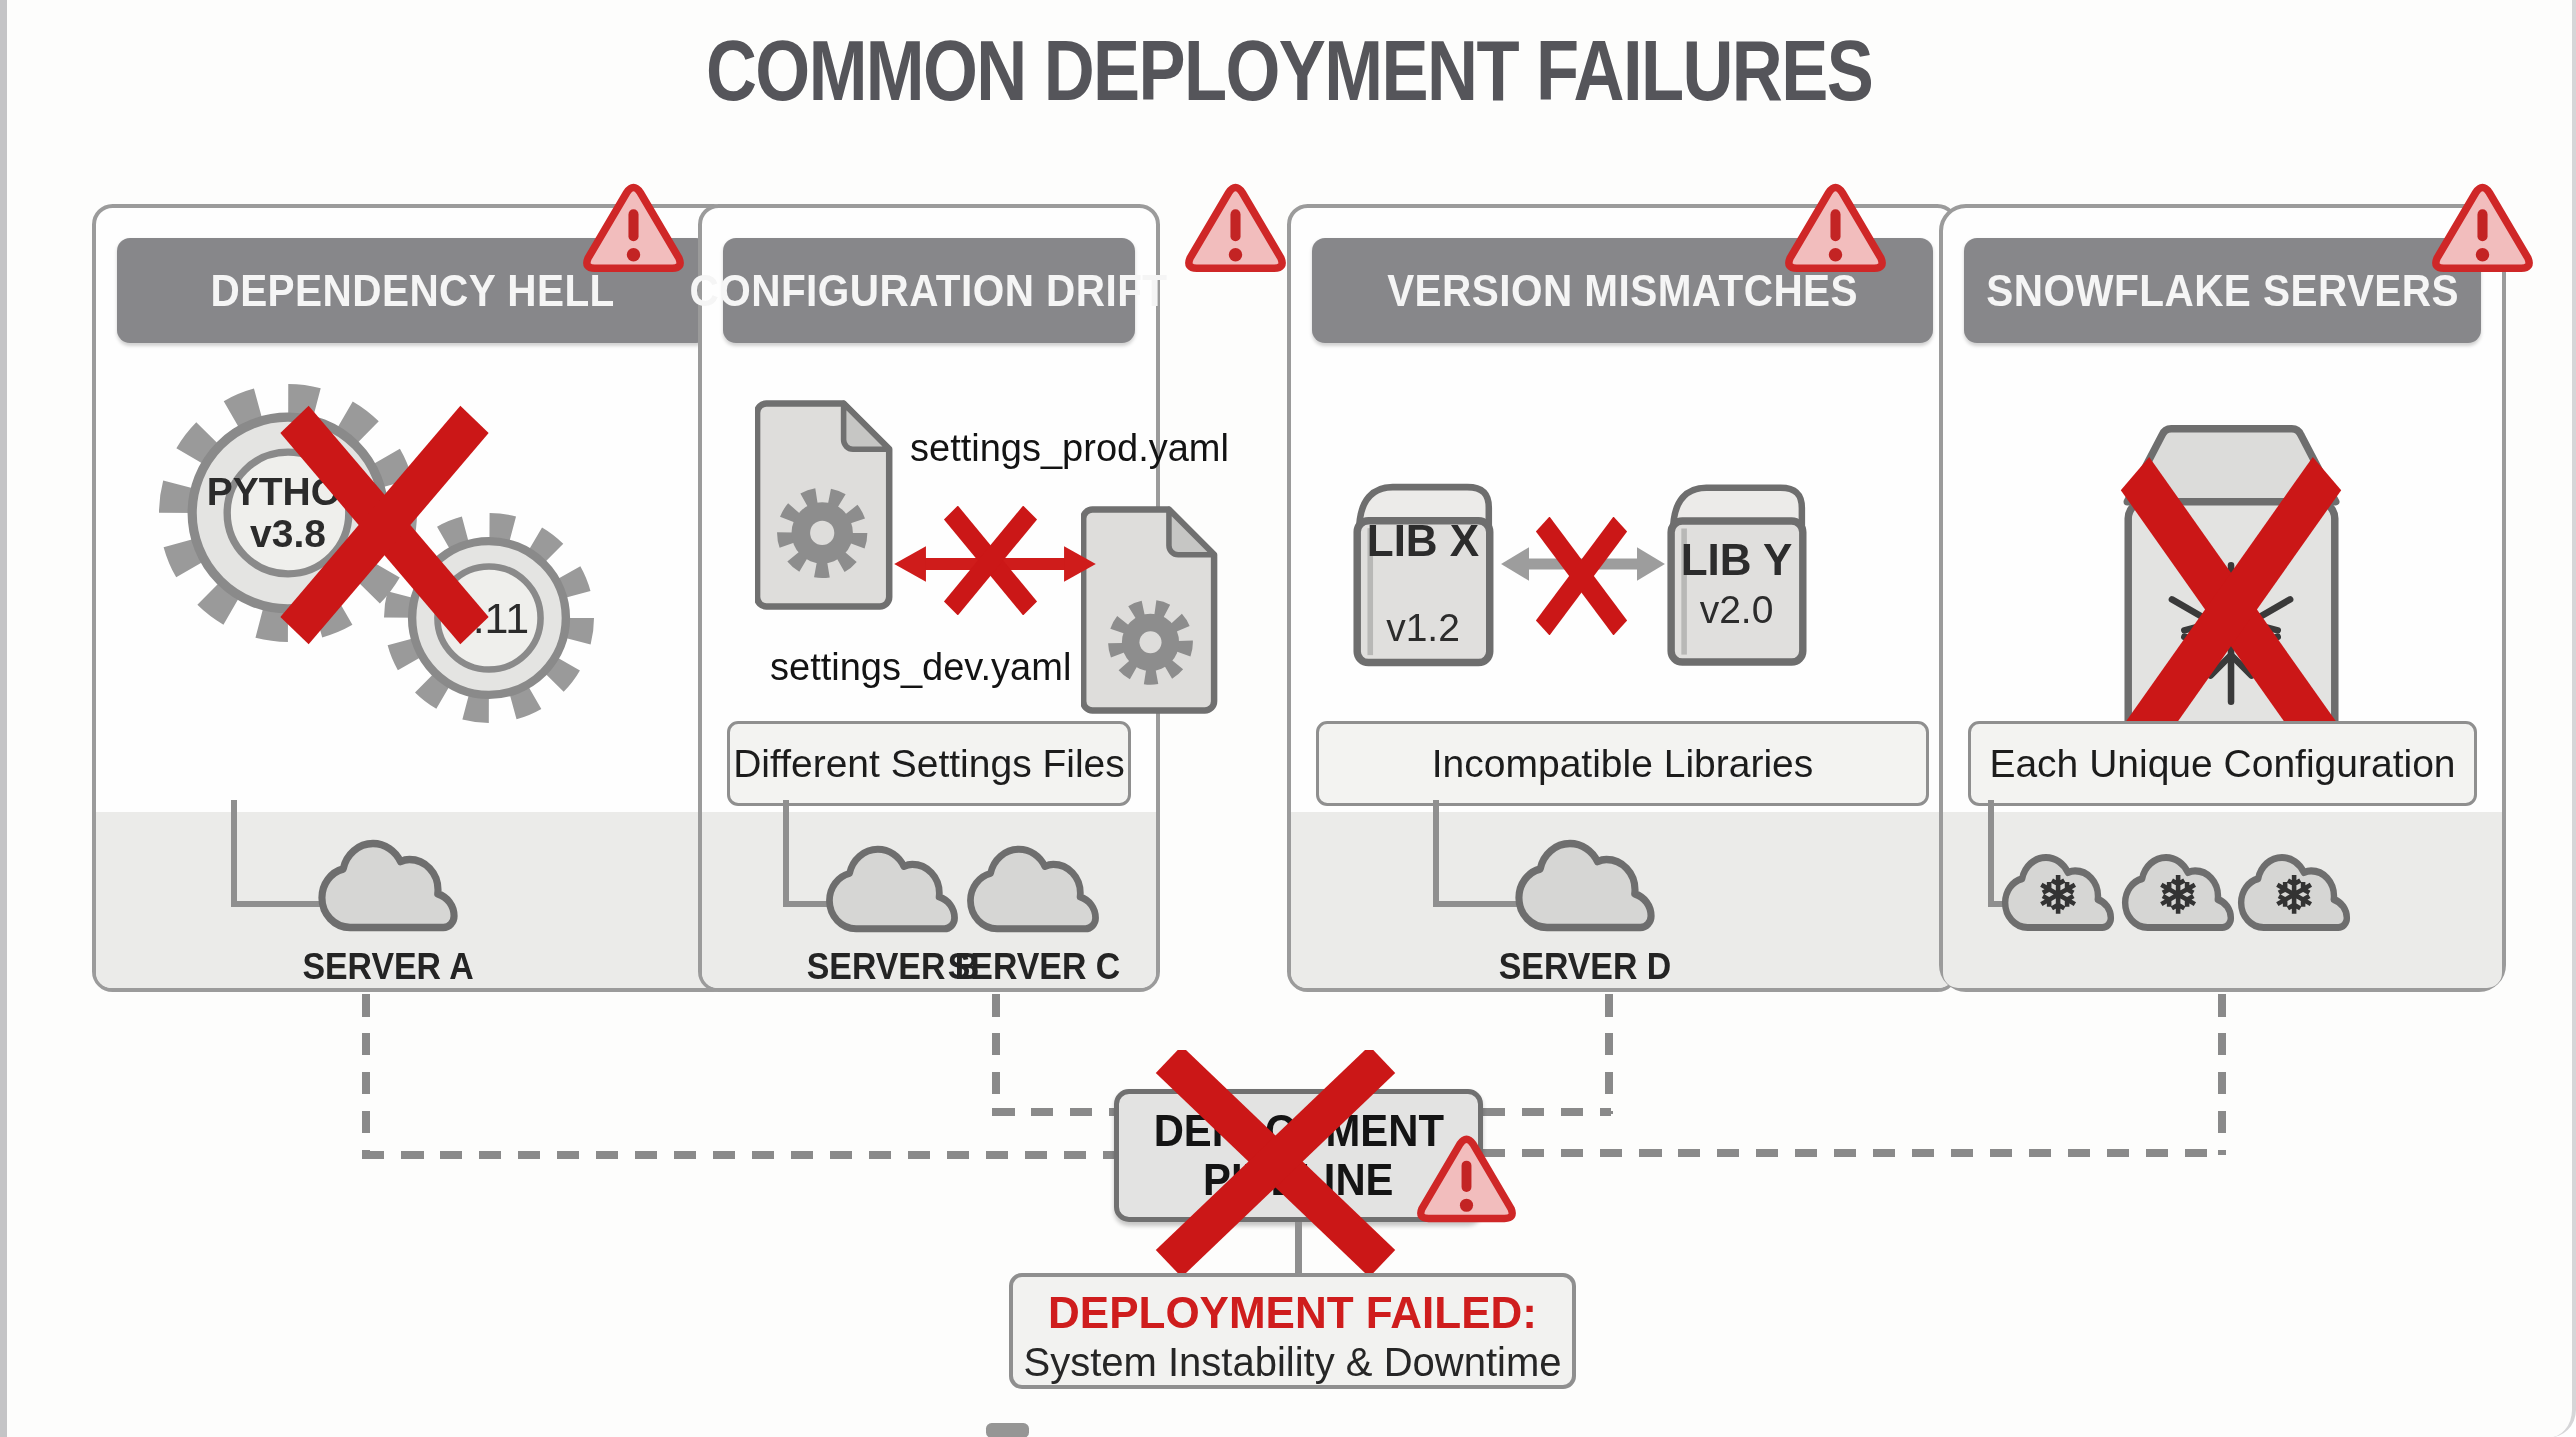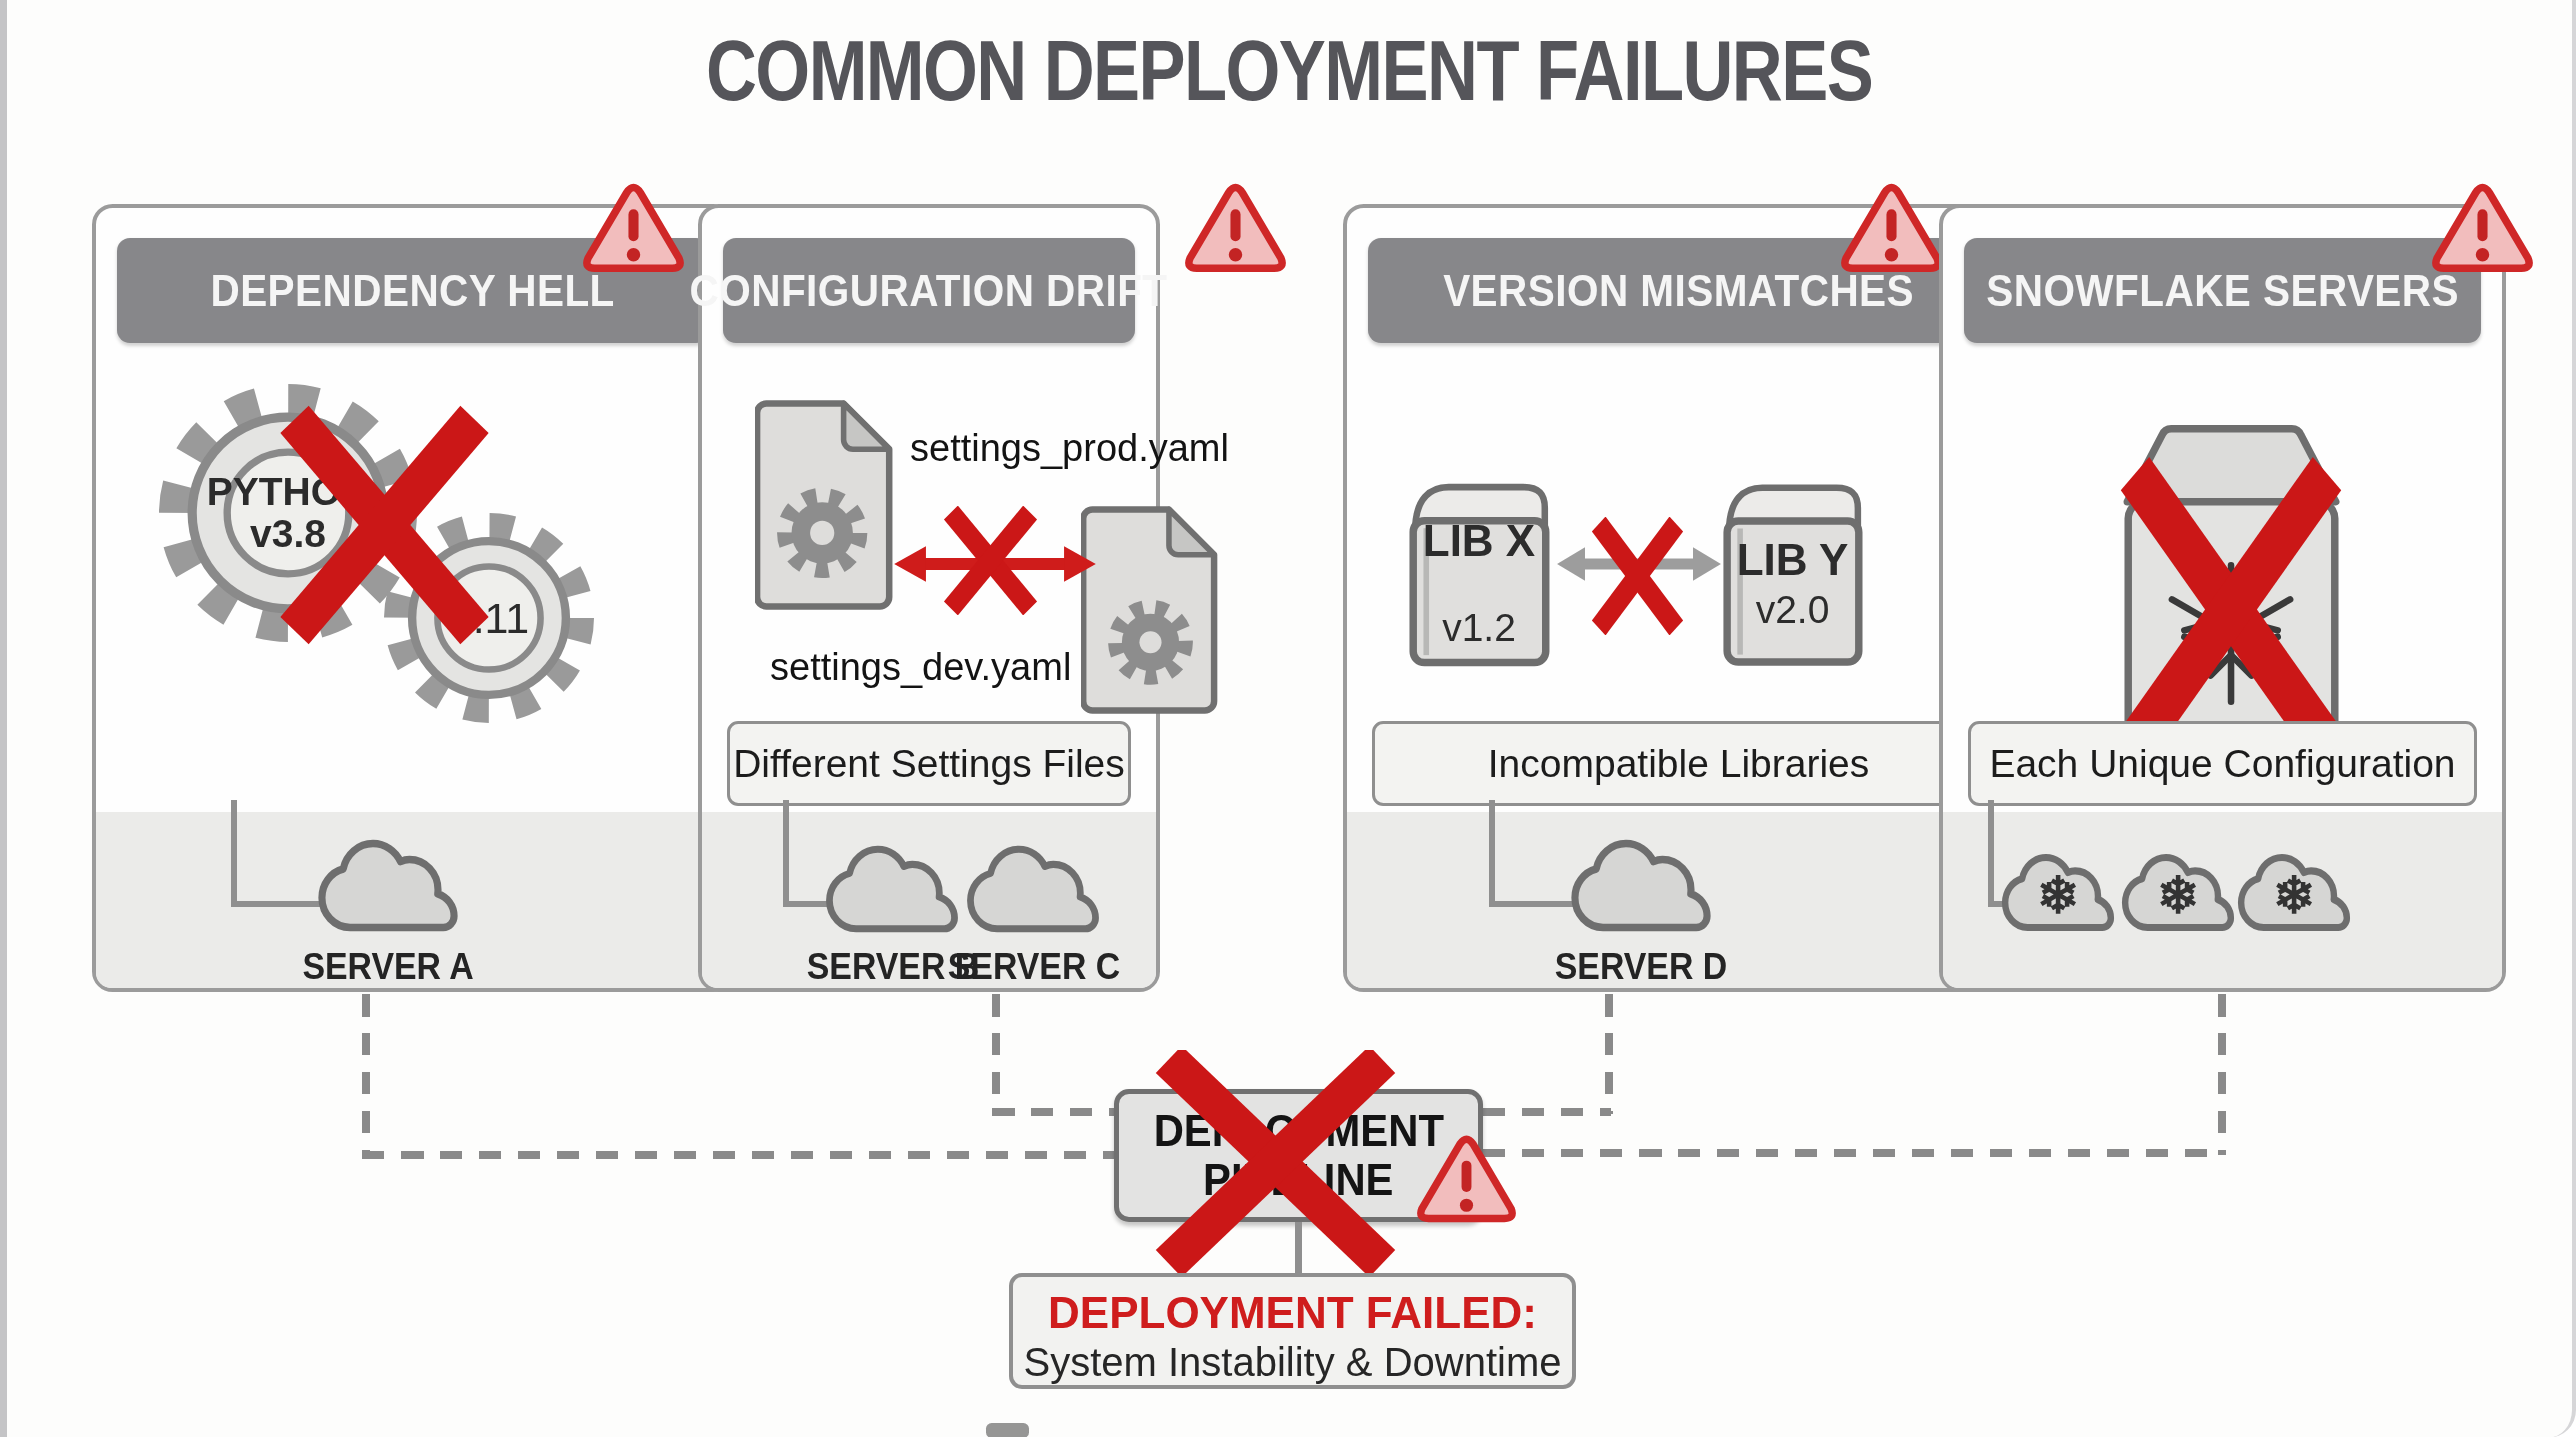--- a/index.html
+++ b/index.html
@@ -166,21 +166,21 @@
     <svg class="abs" style="left:119px;top:635px;width:142px;height:92px;" viewBox="0 0 168 103" preserveAspectRatio="none">
       <path d="M41.5 96 C24.1 96 10 81.9 10 64.5 C10 49.8 20.1 37.4 33.8 34 C37.1 18.6 50.8 7 67.2 7 C80.7 7 92.4 14.8 98 26.2 C101.2 24.8 104.5 24 108 24 C125.7 24 140 38.3 140 56 C140 57.5 139.9 59 139.7 60.4 C150.6 63.7 158 73 158 84 C158 90.6 152.6 96 146 96 Z" fill="#d6d6d4" stroke="#6e6e6e" stroke-width="8" stroke-linejoin="round"></path>
     </svg>
     <svg class="abs" style="left:260px;top:635px;width:142px;height:92px;" viewBox="0 0 168 103" preserveAspectRatio="none">
       <path d="M41.5 96 C24.1 96 10 81.9 10 64.5 C10 49.8 20.1 37.4 33.8 34 C37.1 18.6 50.8 7 67.2 7 C80.7 7 92.4 14.8 98 26.2 C101.2 24.8 104.5 24 108 24 C125.7 24 140 38.3 140 56 C140 57.5 139.9 59 139.7 60.4 C150.6 63.7 158 73 158 84 C158 90.6 152.6 96 146 96 Z" fill="#d6d6d4" stroke="#6e6e6e" stroke-width="8" stroke-linejoin="round"></path>
     </svg>
     <div class="server-label" style="left:191px;">SERVER B</div>
     <div class="server-label" style="left:332px;">SERVER C</div>
   </div>
 
-  <div class="panel" style="left:1336px;width:671px;">
+  <div class="panel" style="left:1280px;width:671px;">
     <div class="panel-footer"></div>
     <div class="panel-header">
       <span>VERSION MISMATCHES</span>
     </div>
     <svg class="abs" style="left:494px;top:-28px;width:101px;height:94px;" viewBox="0 0 120 110">
       <path d="M52 14 Q60 2 68 14 L114 92 Q119 104 106 104 H14 Q1 104 6 92 Z" fill="#f2bdbd" stroke="#cf2727" stroke-width="9" stroke-linejoin="round"></path>
       <rect x="54" y="34" width="12" height="38" rx="6" fill="#c32424"></rect>
       <circle cx="60" cy="88" r="8" fill="#c32424"></circle>
     </svg>
 
@@ -220,21 +220,21 @@
 
     <div class="elbow" style="left:142px;top:592px;width:5.6px;height:107px;"></div>
     <div class="elbow" style="left:142px;top:693px;width:84px;height:5.6px;"></div>
 
     <svg class="abs" style="left:219px;top:629px;width:150px;height:97px;" viewBox="0 0 168 103" preserveAspectRatio="none">
       <path d="M41.5 96 C24.1 96 10 81.9 10 64.5 C10 49.8 20.1 37.4 33.8 34 C37.1 18.6 50.8 7 67.2 7 C80.7 7 92.4 14.8 98 26.2 C101.2 24.8 104.5 24 108 24 C125.7 24 140 38.3 140 56 C140 57.5 139.9 59 139.7 60.4 C150.6 63.7 158 73 158 84 C158 90.6 152.6 96 146 96 Z" fill="#d6d6d4" stroke="#6e6e6e" stroke-width="8" stroke-linejoin="round"></path>
     </svg>
     <div class="server-label" style="left:294px;">SERVER D</div>
   </div>
 
-  <div class="panel" style="left:1932px;width:567px;">
+  <div class="panel" style="left:1932px;width:567px;border-radius:27px;">
     <div class="panel-footer"></div>
     <div class="panel-header">
       <span>SNOWFLAKE SERVERS</span>
     </div>
     <svg class="abs" style="left:489px;top:-28px;width:101px;height:94px;" viewBox="0 0 120 110">
       <path d="M52 14 Q60 2 68 14 L114 92 Q119 104 106 104 H14 Q1 104 6 92 Z" fill="#f2bdbd" stroke="#cf2727" stroke-width="9" stroke-linejoin="round"></path>
       <rect x="54" y="34" width="12" height="38" rx="6" fill="#c32424"></rect>
       <circle cx="60" cy="88" r="8" fill="#c32424"></circle>
     </svg>
 

